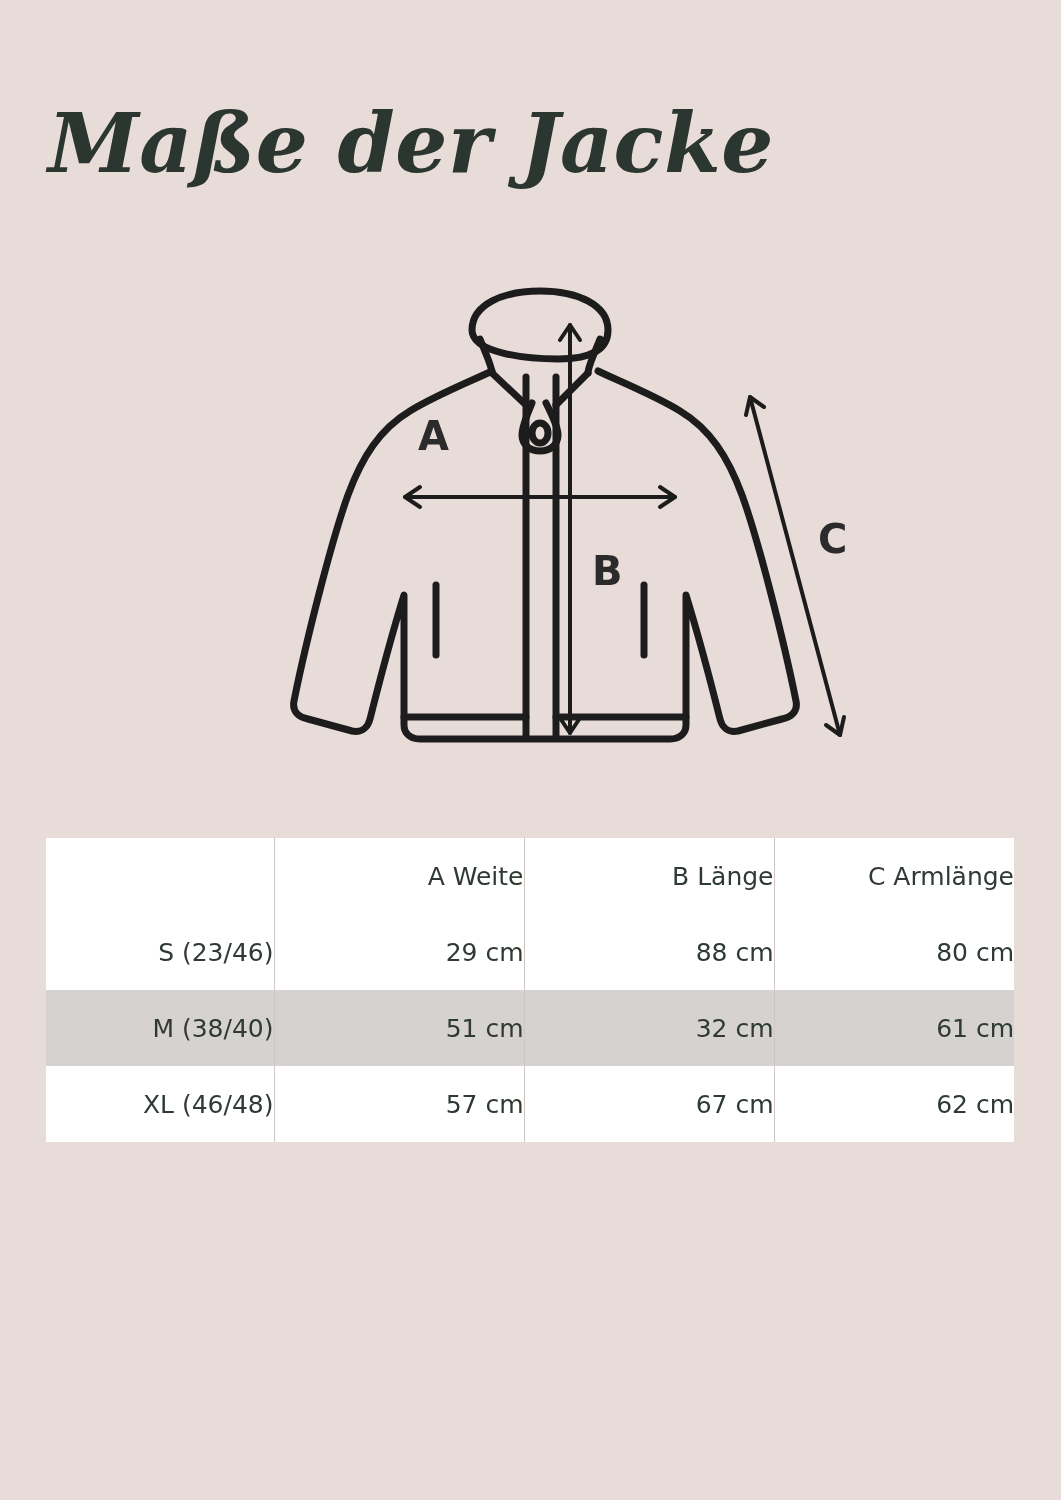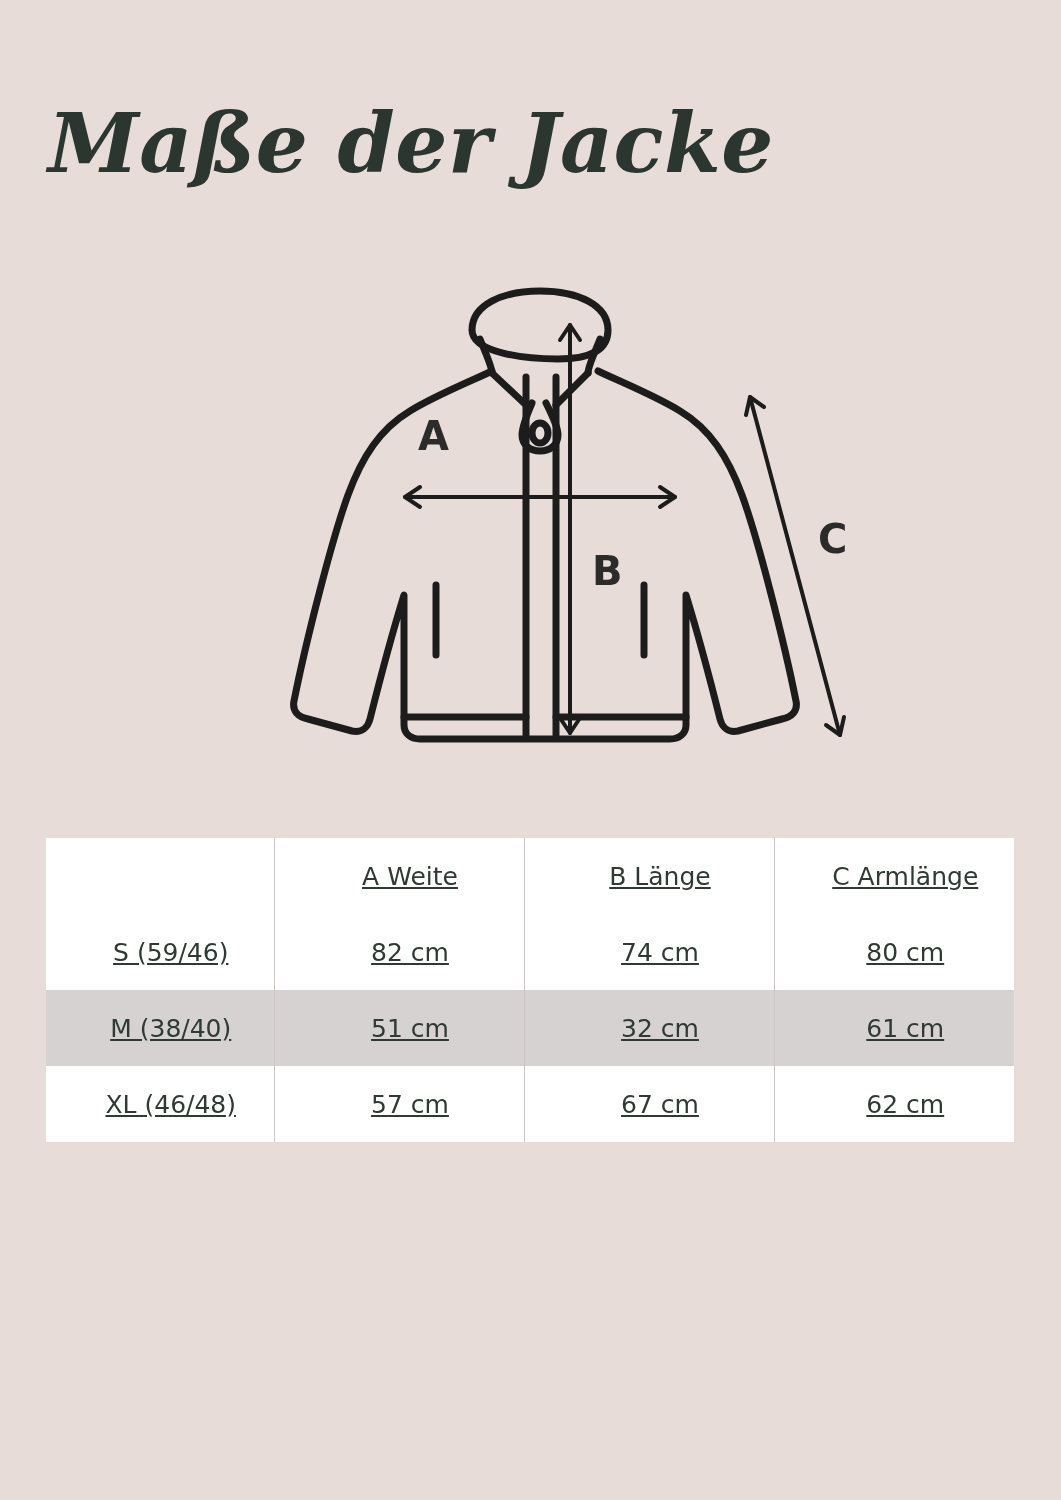--- a/index.html
+++ b/index.html
@@ -48,27 +48,26 @@
   .size-table {
     position: absolute;
     left: 46px;
     top: 838px;
     width: 968px;
     border-collapse: collapse;
     font-size: 25px;
     color: #2f3a33;
   }
   .size-table td, .size-table th {
-    text-align: center;
+    text-align: right;
     font-weight: normal;
     padding: 22px 0 22px 22px;
     height: 32px;
     vertical-align: middle;
     border-right: 1px solid #cfc6c2;
-    text-decoration: underline;
   }
   .size-table td:last-child, .size-table th:last-child {
     border-right: none;
   }
   .size-table thead tr {
     background: #ffffff;
   }
   .size-table tbody tr:nth-child(odd) {
     background: #ffffff;
   }
@@ -150,23 +149,23 @@
     <thead>
       <tr>
         <th></th>
         <th>A Weite</th>
         <th>B Länge</th>
         <th>C Armlänge</th>
       </tr>
     </thead>
     <tbody>
       <tr>
-        <td>S (59/46)</td>
-        <td>82 cm</td>
-        <td>74 cm</td>
+        <td>S (23/46)</td>
+        <td>29 cm</td>
+        <td>88 cm</td>
         <td>80 cm</td>
       </tr>
       <tr>
         <td>M (38/40)</td>
         <td>51 cm</td>
         <td>32 cm</td>
         <td>61 cm</td>
       </tr>
       <tr>
         <td>XL (46/48)</td>

